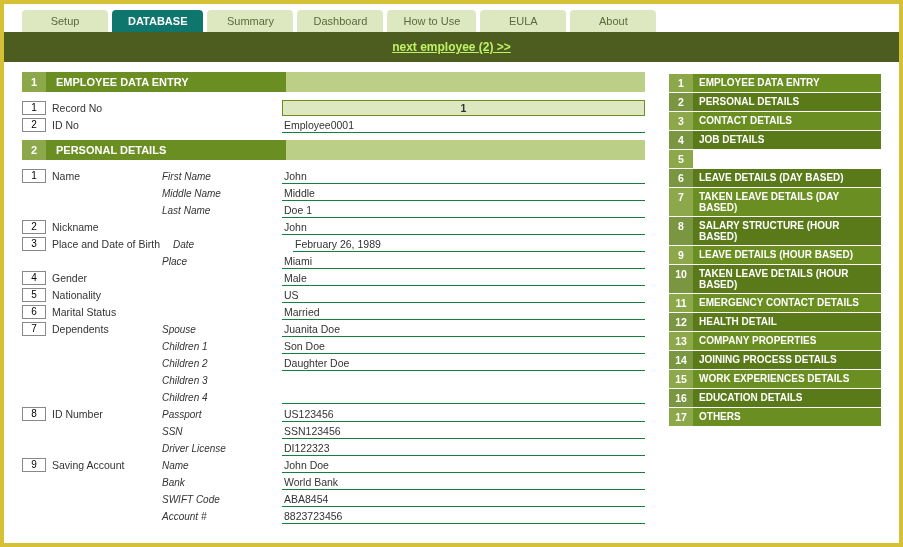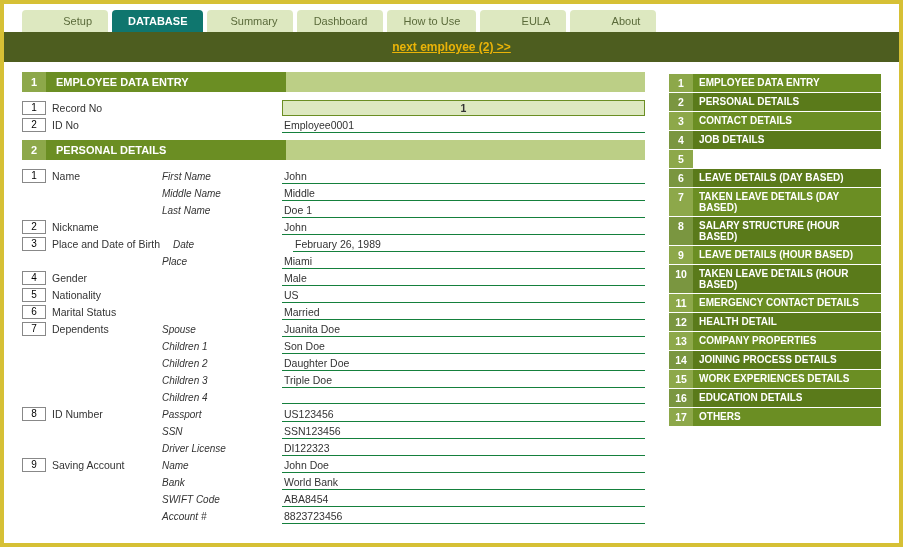--- a/index.html
+++ b/index.html
@@ -18,34 +18,34 @@
       gap: 4px;
     }
     .tab {
       padding: 5px 16px;
       background: #dde8c0;
       color: #5a6a3a;
       font-size: 11px;
       border-radius: 4px 4px 0 0;
       cursor: pointer;
       min-width: 86px;
-      text-align: right;
+      text-align: center;
     }
     .tab.active {
       background: #0f766e;
       color: #fff;
       font-weight: bold;
     }
     .link-bar {
       background: #4d5d1f;
       text-align: center;
       padding: 8px 0;
     }
     .link-bar a {
-      color: #eab308;
+      color: #bef264;
       font-weight: bold;
       font-size: 12px;
       text-decoration: underline;
       cursor: pointer;
     }
     .content {
       display: flex;
       padding: 10px 18px 0 18px;
       gap: 24px;
     }
@@ -262,21 +262,20 @@
     <div class="form-row">
       <div class="row-num empty"></div>
       <div class="field-label"></div>
       <div class="field-sublabel">Children 2</div>
       <div class="field-value">Daughter Doe</div>
     </div>
     <div class="form-row">
       <div class="row-num empty"></div>
       <div class="field-label"></div>
       <div class="field-sublabel">Children 3</div>
-      <div class="field-value">Triple Doe</div>
     </div>
     <div class="form-row">
       <div class="row-num empty"></div>
       <div class="field-label"></div>
       <div class="field-sublabel">Children 4</div>
       <div class="field-value"></div>
     </div>
     <div class="form-row">
       <div class="row-num">8</div>
       <div class="field-label">ID Number</div>

